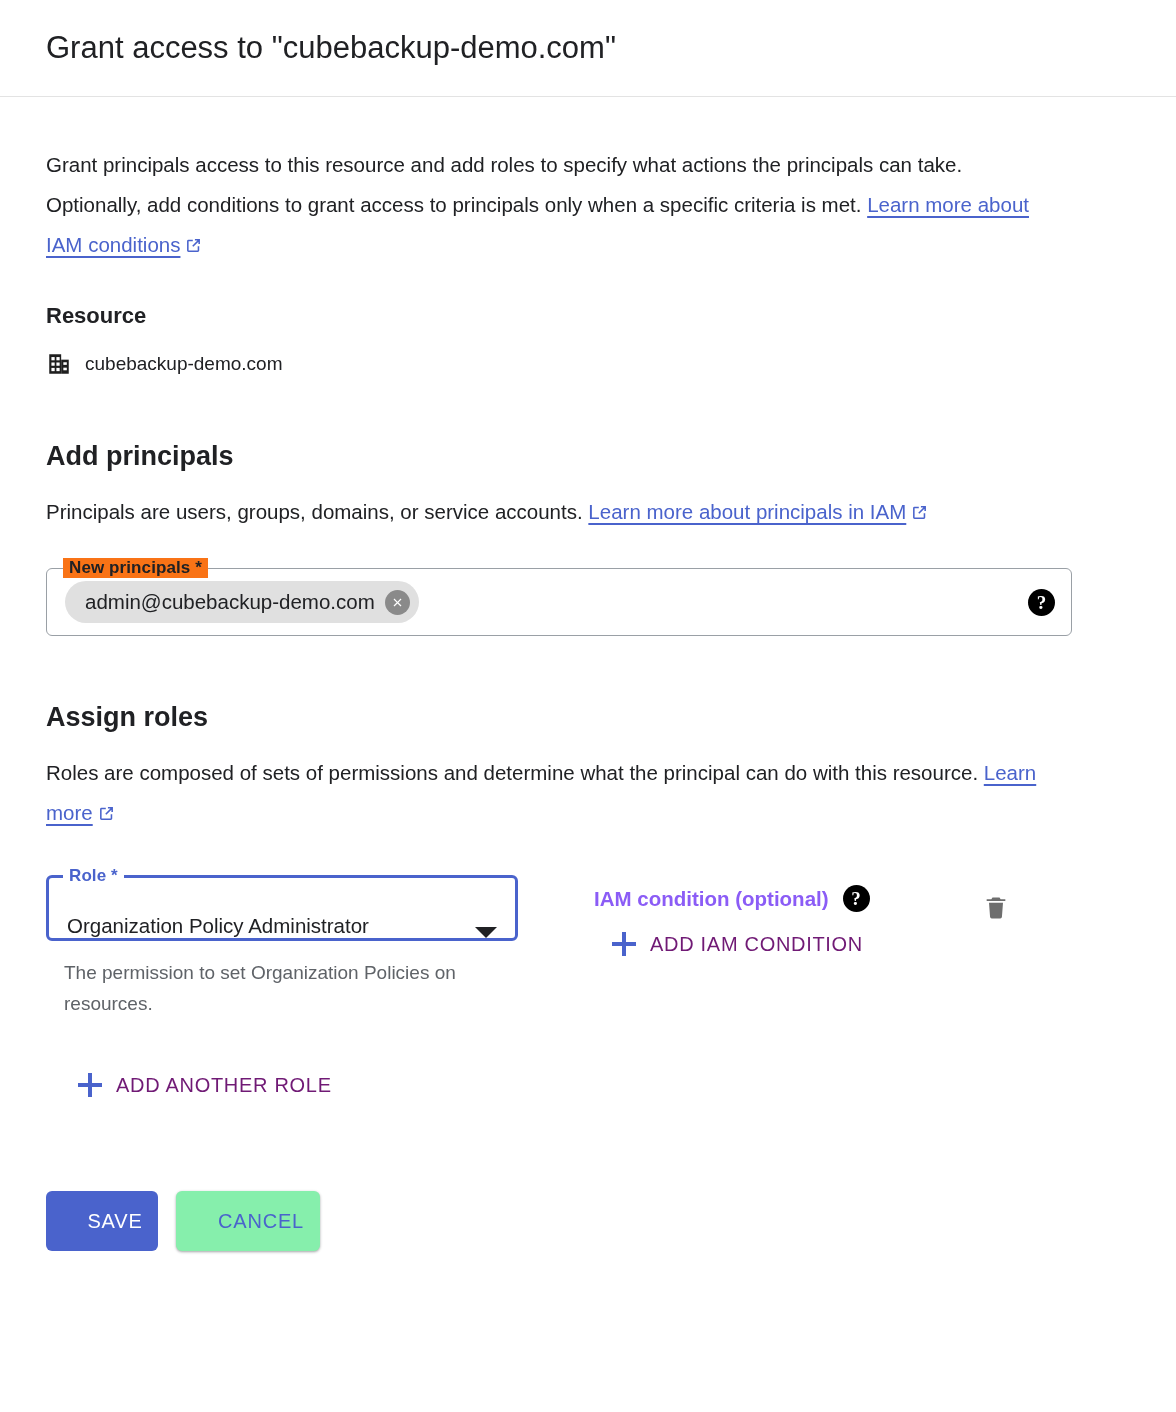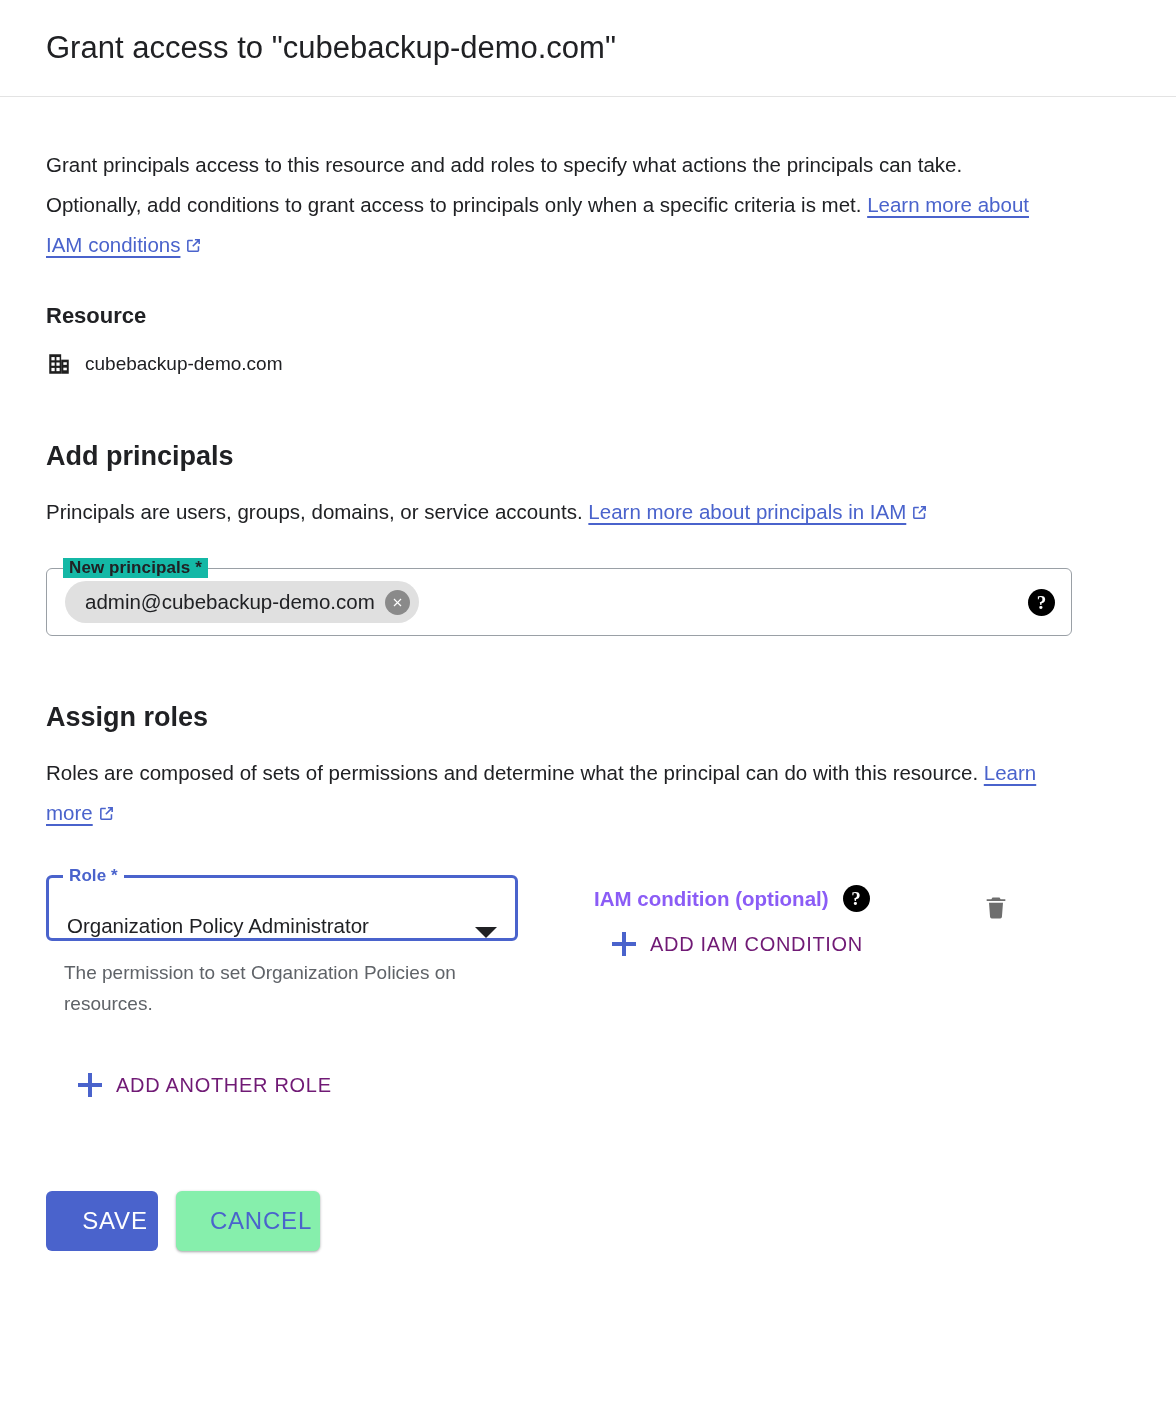--- a/index.html
+++ b/index.html
@@ -103,21 +103,21 @@
     border: 1px solid #9aa0a6;
     border-radius: 6px;
     display: flex;
     align-items: center;
     padding: 0 16px 0 18px;
   }
   .field-legend {
     position: absolute;
     top: -11px;
     left: 16px;
-    background: #14b8a6;
+    background: #f97316;
     padding: 0 6px;
     font-size: 17px;
     font-weight: 700;
     color: #202124;
     letter-spacing: .1px;
   }
   .chip {
     display: inline-flex;
     align-items: center;
     gap: 10px;
@@ -261,21 +261,21 @@
 
   
   .footer {
     display: flex;
     align-items: center;
     gap: 18px;
     margin-top: 90px;
   }
   .btn {
     font-family: "Liberation Sans", sans-serif;
-    font-size: 24px;
+    font-size: 20px;
     font-weight: 500;
     letter-spacing: .8px;
     border-radius: 6px;
     cursor: pointer;
     border: none;
     height: 60px;
     display: inline-flex;
     align-items: center;
     justify-content: center;
     padding-left: 32px;

